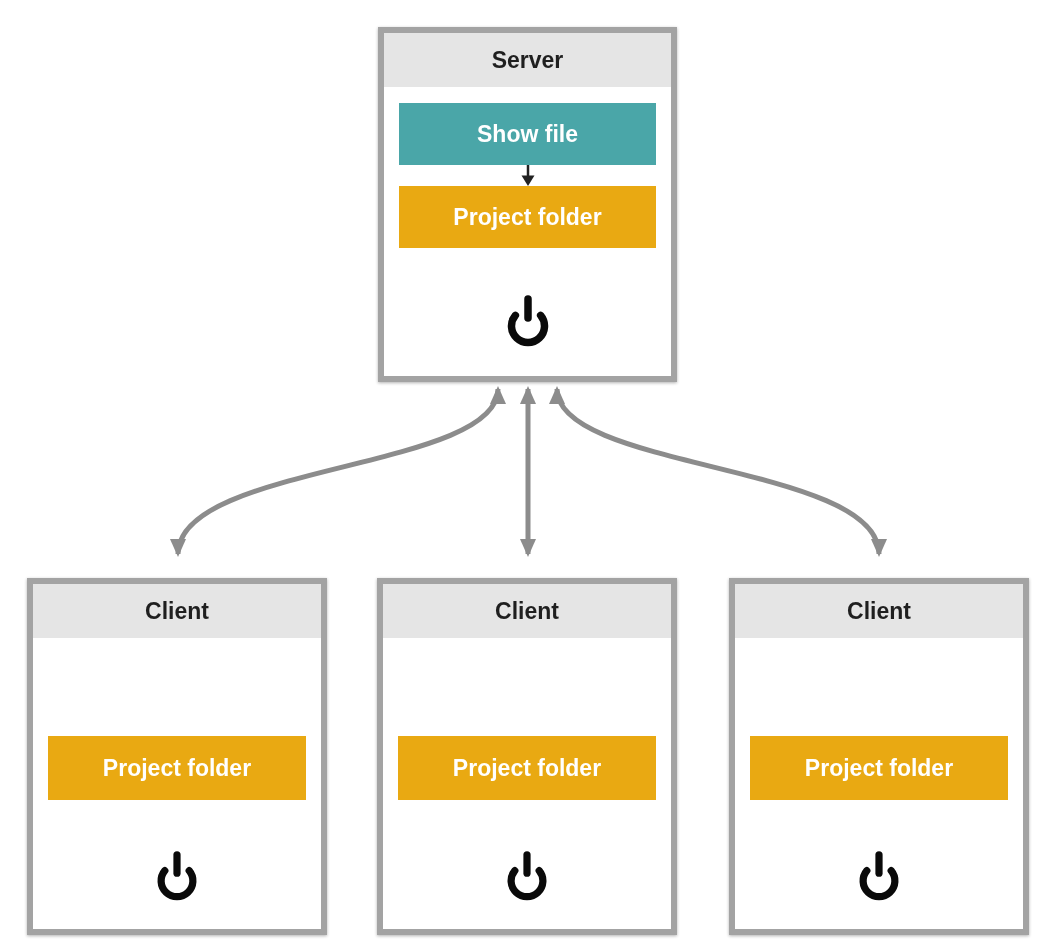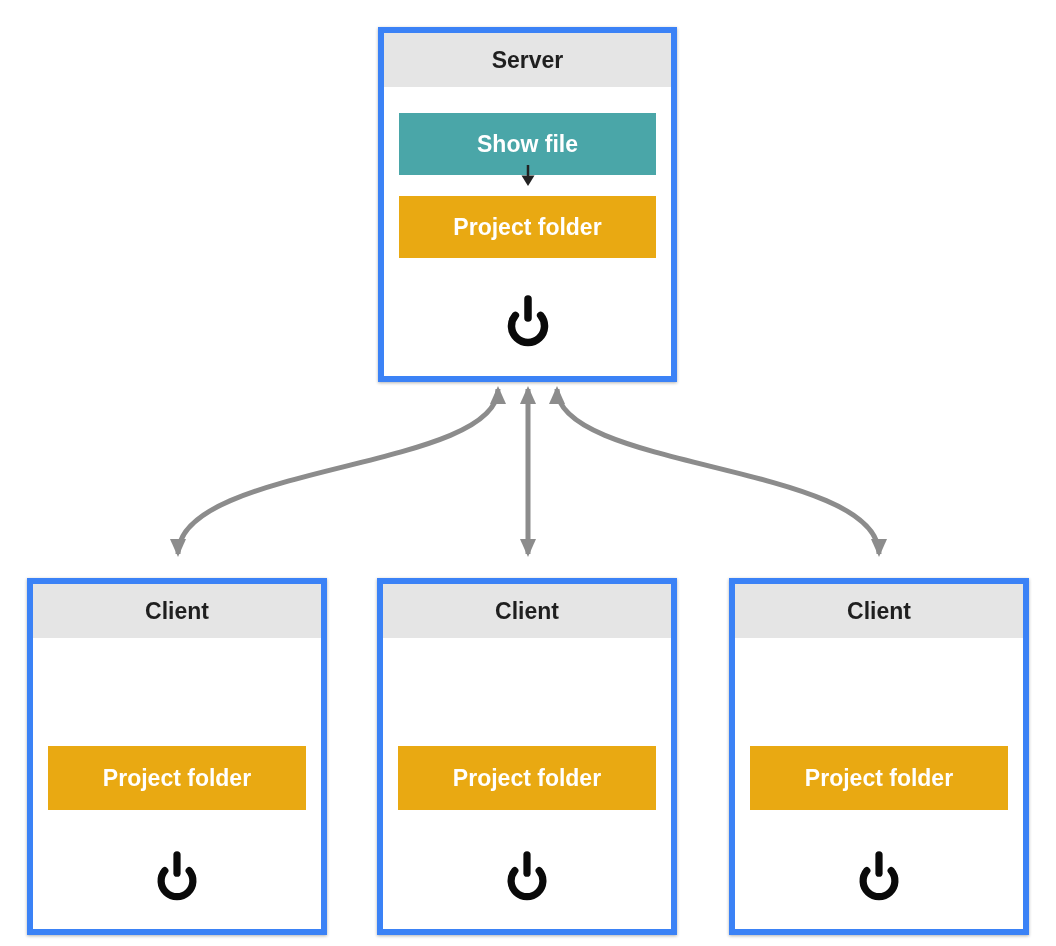--- a/index.html
+++ b/index.html
@@ -12,21 +12,21 @@
     overflow: hidden;
   }
   #connector-layer {
     position: absolute;
     left: 0; top: 0;
     width: 1056px; height: 946px;
   }
   .node {
     position: absolute;
     background: #ffffff;
-    border: 6px solid #3b82f6;
+    border: 6px solid #a3a3a3;
     box-sizing: border-box;
     box-shadow: 0 1px 3px rgba(0,0,0,0.30);
   }
   #server-node { left: 378px; top: 27px; width: 299px; height: 355px; }
   .client-node { top: 578px; width: 300px; height: 357px; }
   #client-node-1 { left: 27px; }
   #client-node-2 { left: 377px; }
   #client-node-3 { left: 729px; }
   .node-header {
     height: 54px;
@@ -41,21 +41,20 @@
   .band {
     position: absolute;
     left: 15px; right: 15px;
     height: 62px;
     display: flex;
     align-items: center;
     justify-content: center;
     font-size: 23px;
     font-weight: bold;
     color: #ffffff;
-    margin-top: 10px;
   }
   .band-teal   { background: #4aa6a8; top: 70px; }
   .band-orange-server { background: #e9a912; top: 153px; }
   .band-orange-client { background: #e9a912; top: 152px; height: 64px; }
   .mini-arrow {
     position: absolute;
     top: 132px;
     left: 50%;
     transform: translateX(-50%);
   }

